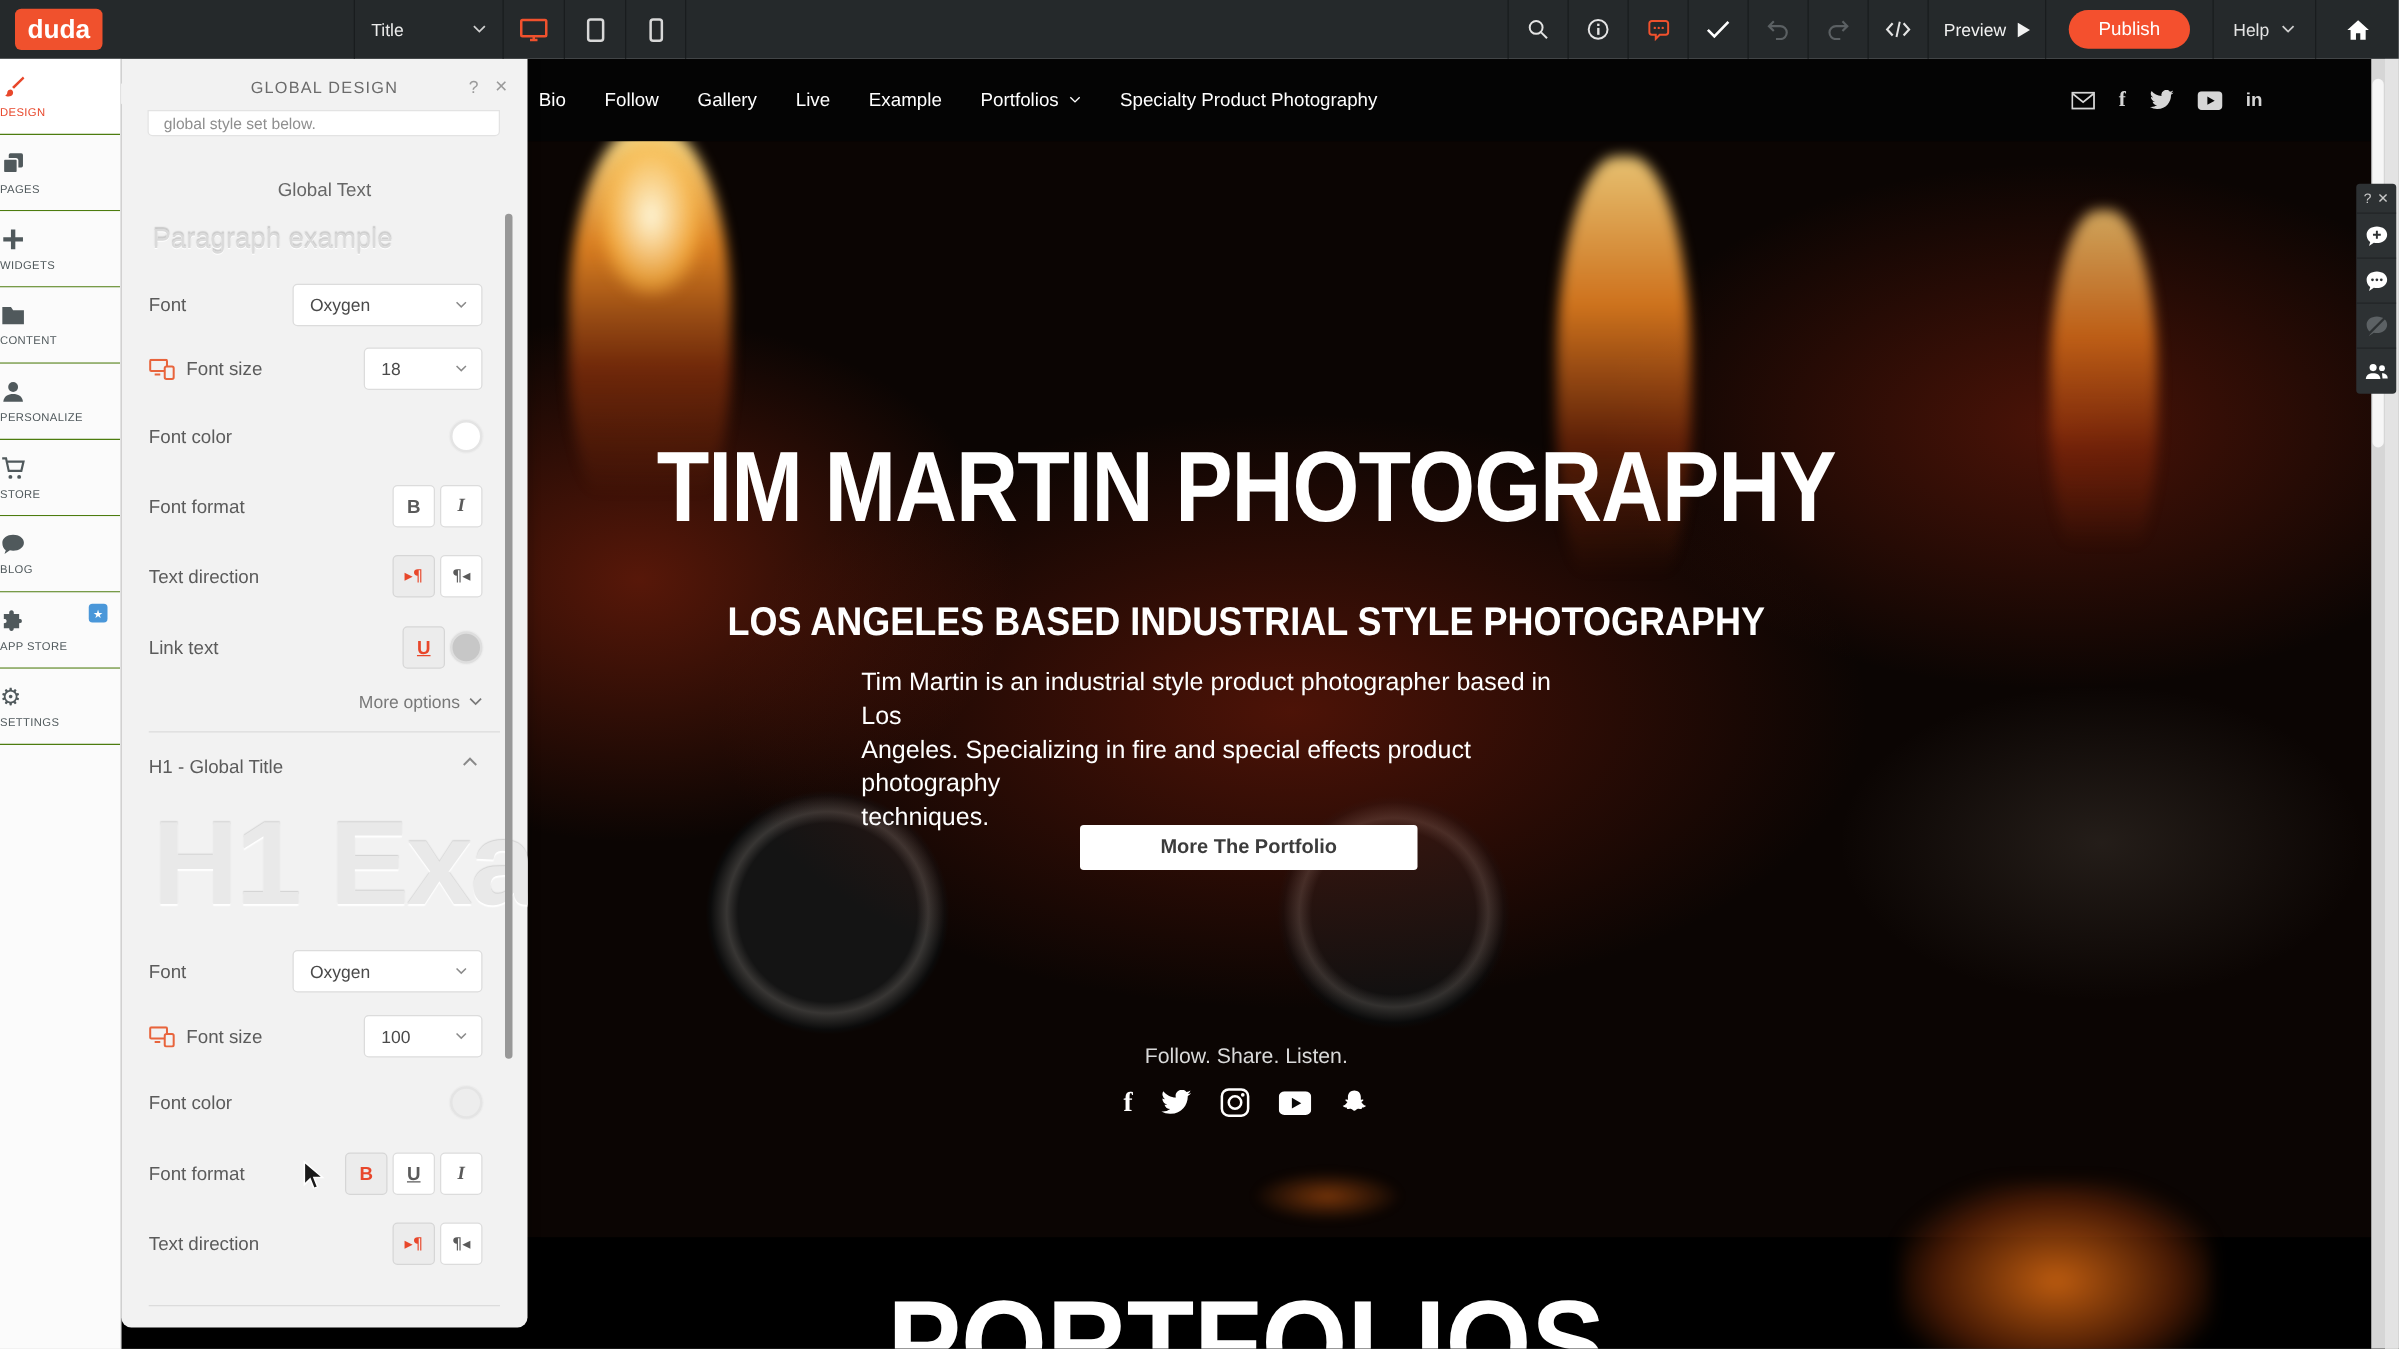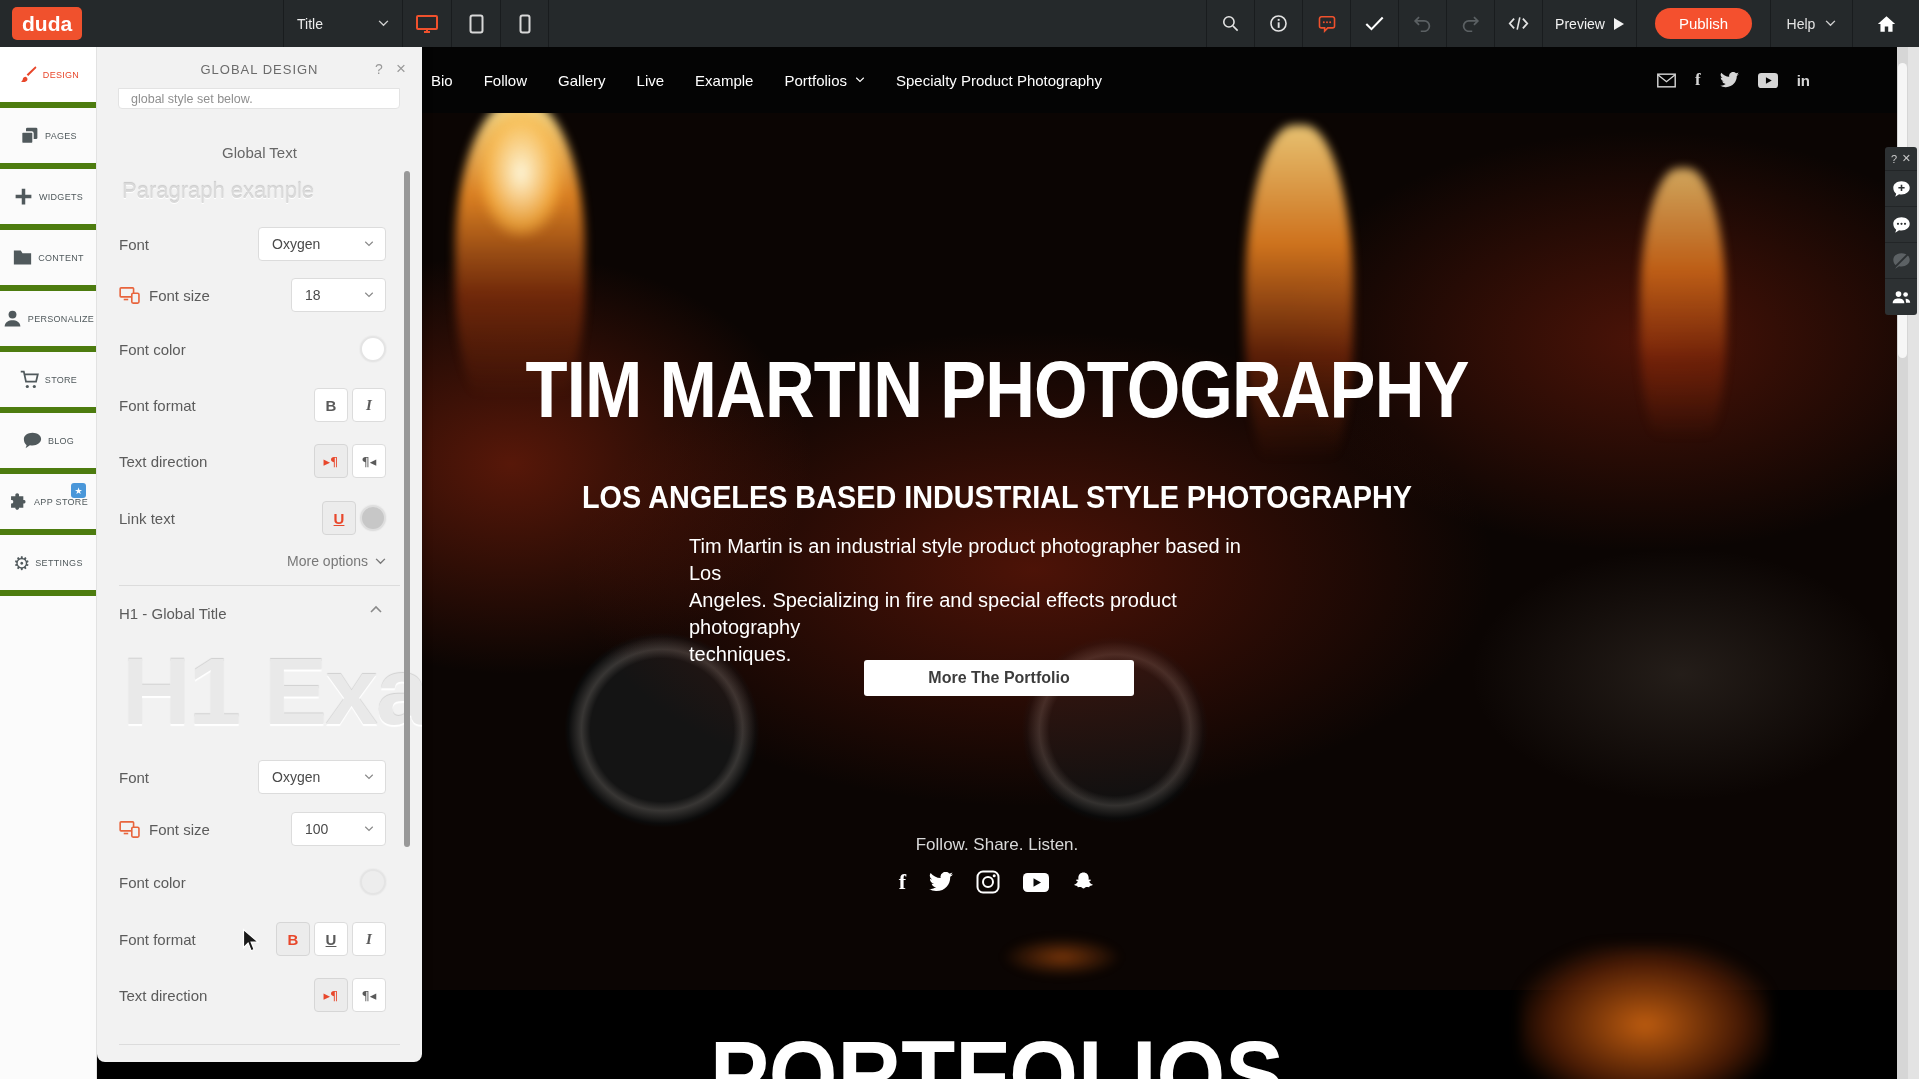--- a/index.html
+++ b/index.html
@@ -18,40 +18,40 @@
   .muted{color:#5b6063}
   .accent{color:#f0512d}
   .preview-cell{width:94px;gap:9px;font-size:14px;color:#f2f2f2}
   .publish-cell{width:134px}
   .publish-btn{background:#f4502e;color:#fff;font-size:15px;padding:7px 24px;border-radius:16px}
   .help-cell{width:82px;gap:10px;font-size:14px}
   .home-cell{width:67px;border-right:none}
 
   
   .sidebar{position:absolute;top:47px;left:0;width:97px;height:1032px;background:#fbfbfb;border-right:1px solid #e2e2e2;z-index:40}
-  .side-item{height:61px;display:flex;flex-direction:row;align-items:center;justify-content:center;gap:5px;border-bottom:6px solid #4d7c0f;color:#50595c;position:relative;background:#fbfbfb}
+  .side-item{height:61px;display:flex;flex-direction:column;align-items:flex-start;justify-content:center;gap:5px;border-bottom:1px solid #4d7c0f;color:#50595c;position:relative;background:#fbfbfb}
   .side-item .lbl{font-size:9px;letter-spacing:.3px}
   .side-item.active{background:#fff;color:#e8472b}
   .badge{position:absolute;top:9px;right:10px;width:15px;height:15px;background:#4a97d9;border-radius:3px;color:#fff;font-size:9px;display:flex;align-items:center;justify-content:center}
   .gear-glyph{font-family:"DejaVu Sans",sans-serif;font-size:19px;line-height:20px}
 
   
   .panel{position:absolute;left:97px;top:47px;width:325px;height:1015px;background:#f2f2f2;z-index:30;box-shadow:3px 0 8px rgba(0,0,0,.18);border-radius:0 0 8px 8px}
   .panel-notch{position:absolute;left:-6px;top:22px;width:12px;height:12px;background:#f2f2f2;transform:rotate(45deg)}
   .panel-head{position:absolute;top:0;left:0;right:0;height:44px;display:flex;align-items:center}
   .panel-title{flex:1;text-align:center;color:#6b6b6b;font-size:13px;letter-spacing:1px}
   .panel-head .hbtn{color:#9a9a9a;font-size:14px;width:22px;text-align:center}
   .panel-head .hbtn.close{font-size:17px;margin-right:10px}
   .notice{position:absolute;left:21px;right:22px;top:41px;height:21px;background:#fff;border:1px solid #e3e3e3;border-radius:0 0 4px 4px;overflow:hidden;color:#8f8f8f;font-size:12.5px;padding:3px 12px}
   .sec-head{position:absolute;left:0;right:0;text-align:center;color:#676767;font-size:15px}
   .preview-par{position:absolute;left:25px;font-size:22px;color:#dadada;text-shadow:0 1px 0 #fff,0 -1px 1px rgba(0,0,0,.18)}
   .prow{position:absolute;left:22px;right:36px;height:34px;display:flex;align-items:center;justify-content:space-between}
   .plabel{color:#5b5b5b;font-size:15px;display:flex;align-items:center;gap:8px}
   .select{height:34px;background:#fff;border:1px solid #dcdcdc;border-radius:4px;display:flex;align-items:center;justify-content:space-between;padding:0 11px 0 13px;color:#4a4a4a;font-size:14px}
-  .sel-font{width:128px}
+  .sel-font{width:152px}
   .sel-size{width:95px}
   .swatch{width:26px;height:26px;border-radius:50%;background:#fff;border:2px solid #e4e4e4;box-shadow:0 0 0 1px #ededed}
   .swatch.gray{background:#c7c7c7;border-color:#dedede}
   .swatch.light{background:#ededed}
   .btn-group{display:flex;gap:4px}
   .fmt-btn{width:34px;height:34px;background:#fff;border:1px solid #dcdcdc;border-radius:4px;display:flex;align-items:center;justify-content:center;color:#5a5a5a;font-size:15px;font-weight:bold}
   .fmt-btn .it{font-family:"Liberation Serif",serif;font-style:italic;font-weight:bold}
   .fmt-btn.on{background:#ececec;border-color:#d6d6d6}
   .fmt-btn.orange{color:#e8472b}
   .fmt-btn .und{text-decoration:underline}

